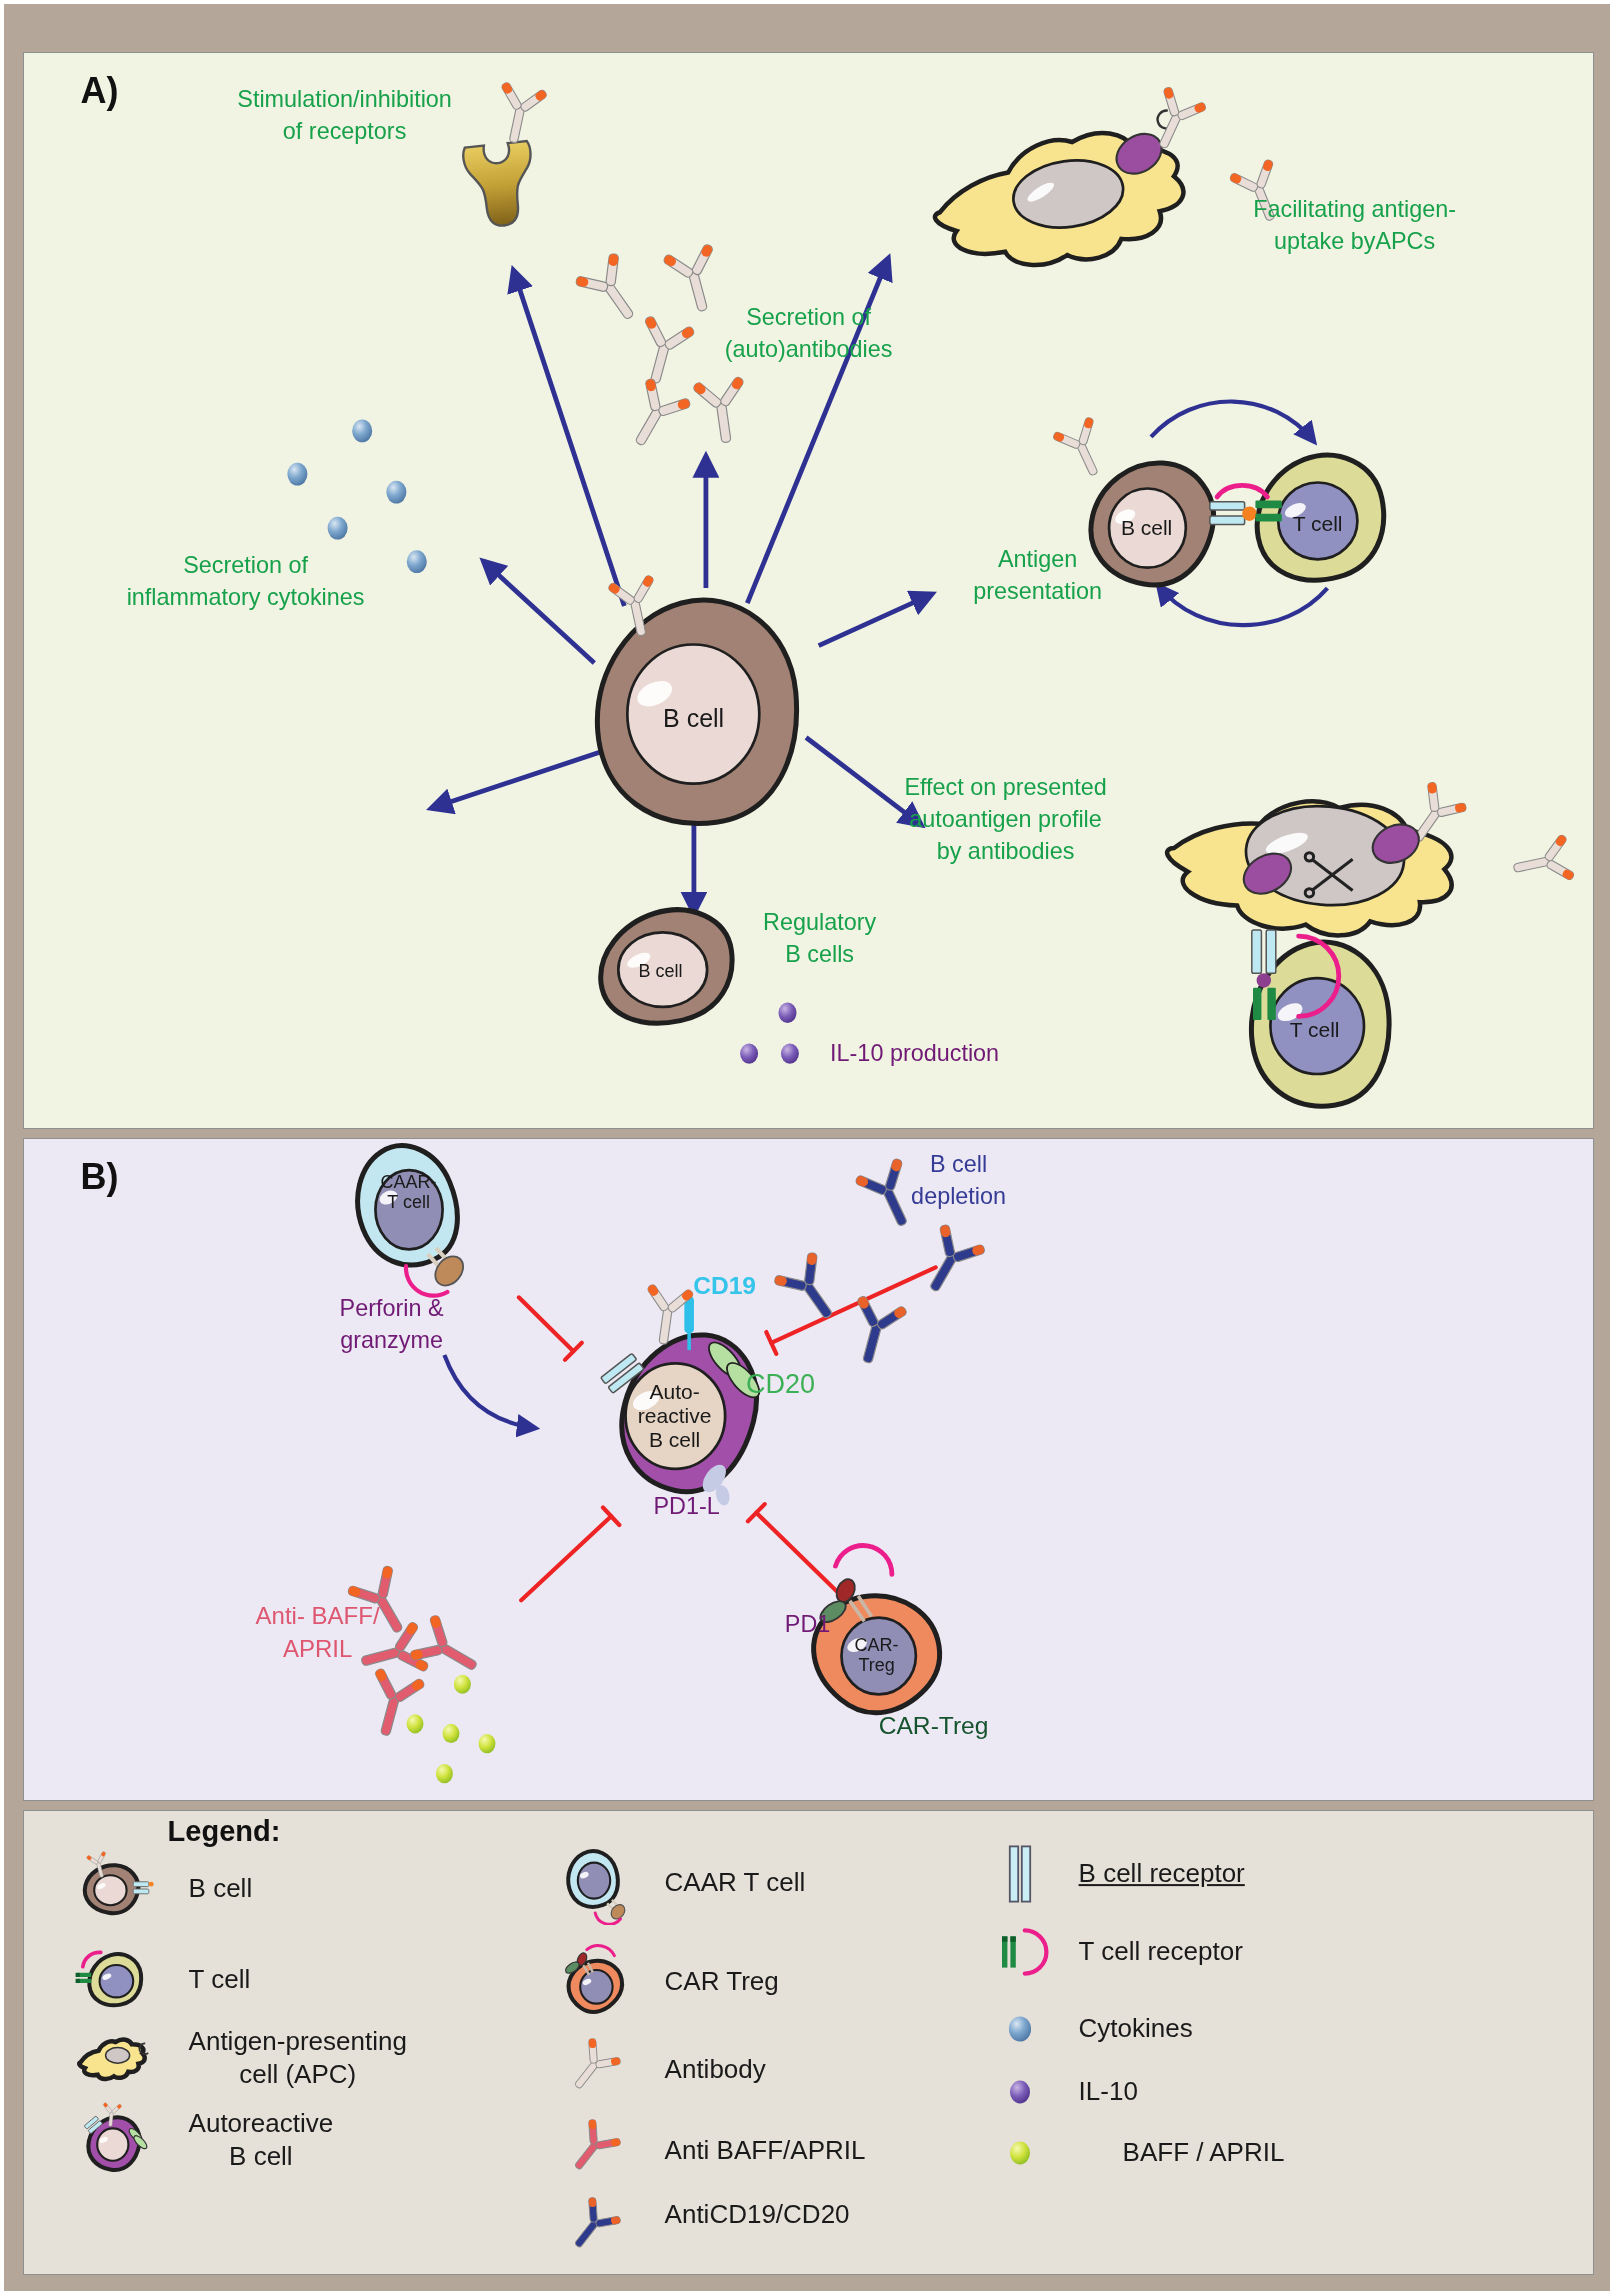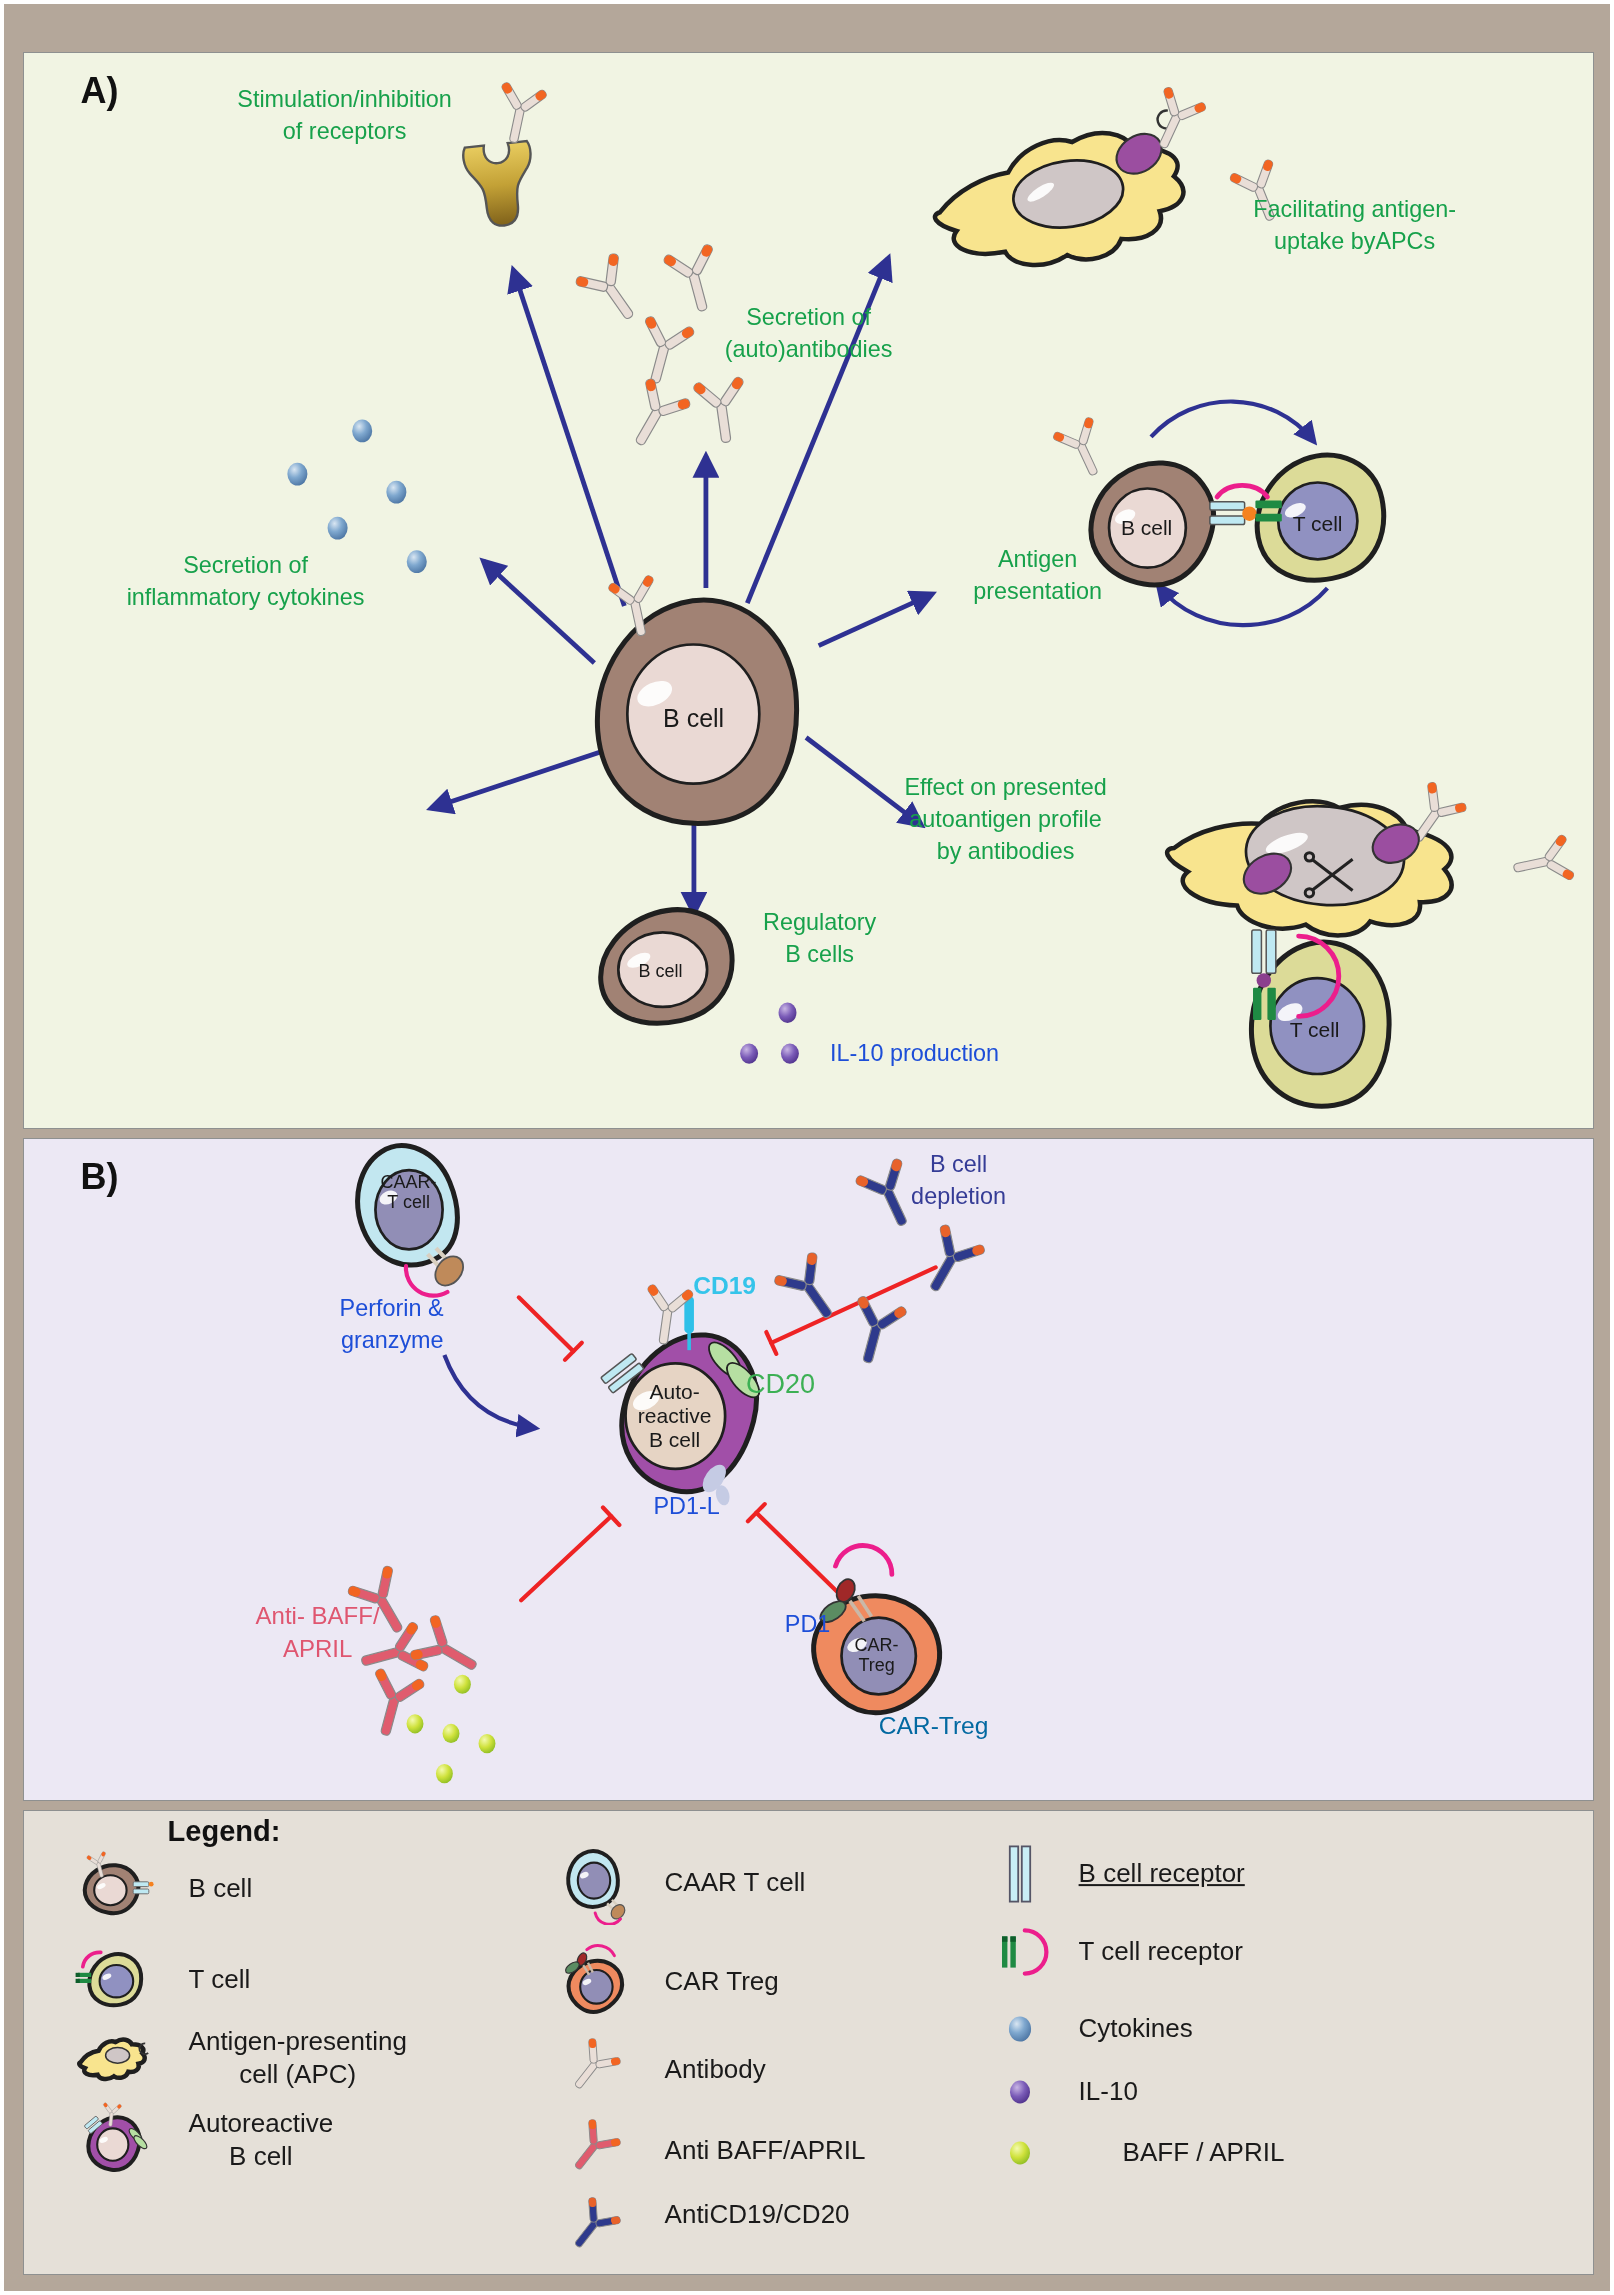--- a/index.html
+++ b/index.html
@@ -9,26 +9,26 @@
   body{width:1614px;height:2295px;position:relative;overflow:hidden;
        font-family:"Liberation Sans","DejaVu Sans",sans-serif;}
   .frame{position:absolute;left:3.6px;top:3.6px;right:3.6px;bottom:3.6px;background:#b4a79a;}
   .panel{position:absolute;left:19px;width:1569px;border:1.8px solid #8e9090;box-sizing:content-box;}
   #panelA{top:48px;height:1075px;background:#f1f4e3;}
   #panelB{top:1134px;height:661px;background:#ece8f4;}
   #legend{top:1806px;height:463px;background:#e5e0d8;}
   .layer{position:absolute;left:0;top:0;width:100%;height:100%;}
   .lbl{position:absolute;transform:translate(-50%,-50%);text-align:center;white-space:pre-line;}
   .green{color:var(--green);font-size:23.4px;line-height:1.38;}
-  .black38{color:#1d4ed8;font-size:23.4px;line-height:1.38;text-align:right;}
+  .black38{color:#701a75;font-size:23.4px;line-height:1.38;}
   .navy38{color:#353c96;font-size:23.4px;line-height:1.38;}
   .cyan38{color:#35c4ea;font-size:24.6px;font-weight:700;}
   .cd20g{color:#3cb054;font-size:27px;}
   .pink38{color:#df5670;font-size:24px;line-height:1.38;}
-  .orange38{color:#0369a1;font-size:24.6px;text-align:right;}
+  .orange38{color:#14532d;font-size:24.6px;text-align:right;}
   .cell40{font-size:25px;color:#1a1a1a;}
   .cell34{font-size:21px;color:#1a1a1a;line-height:1.15;}
   .cell30{font-size:18px;color:#1a1a1a;line-height:1.15;}
   .corner{position:absolute;left:57px;top:17px;font-size:36px;font-weight:700;color:#111;}
   .lg-title{position:absolute;left:144px;top:4.8px;font-size:29px;font-weight:700;color:#111;}
   .lg-icon{position:absolute;width:84px;height:84px;}
   .lg-label{position:absolute;transform:translateY(-50%);white-space:pre-line;
             font-size:26px;color:#1a1a1a;text-align:center;line-height:1.3;}
 </style>
 </head>

